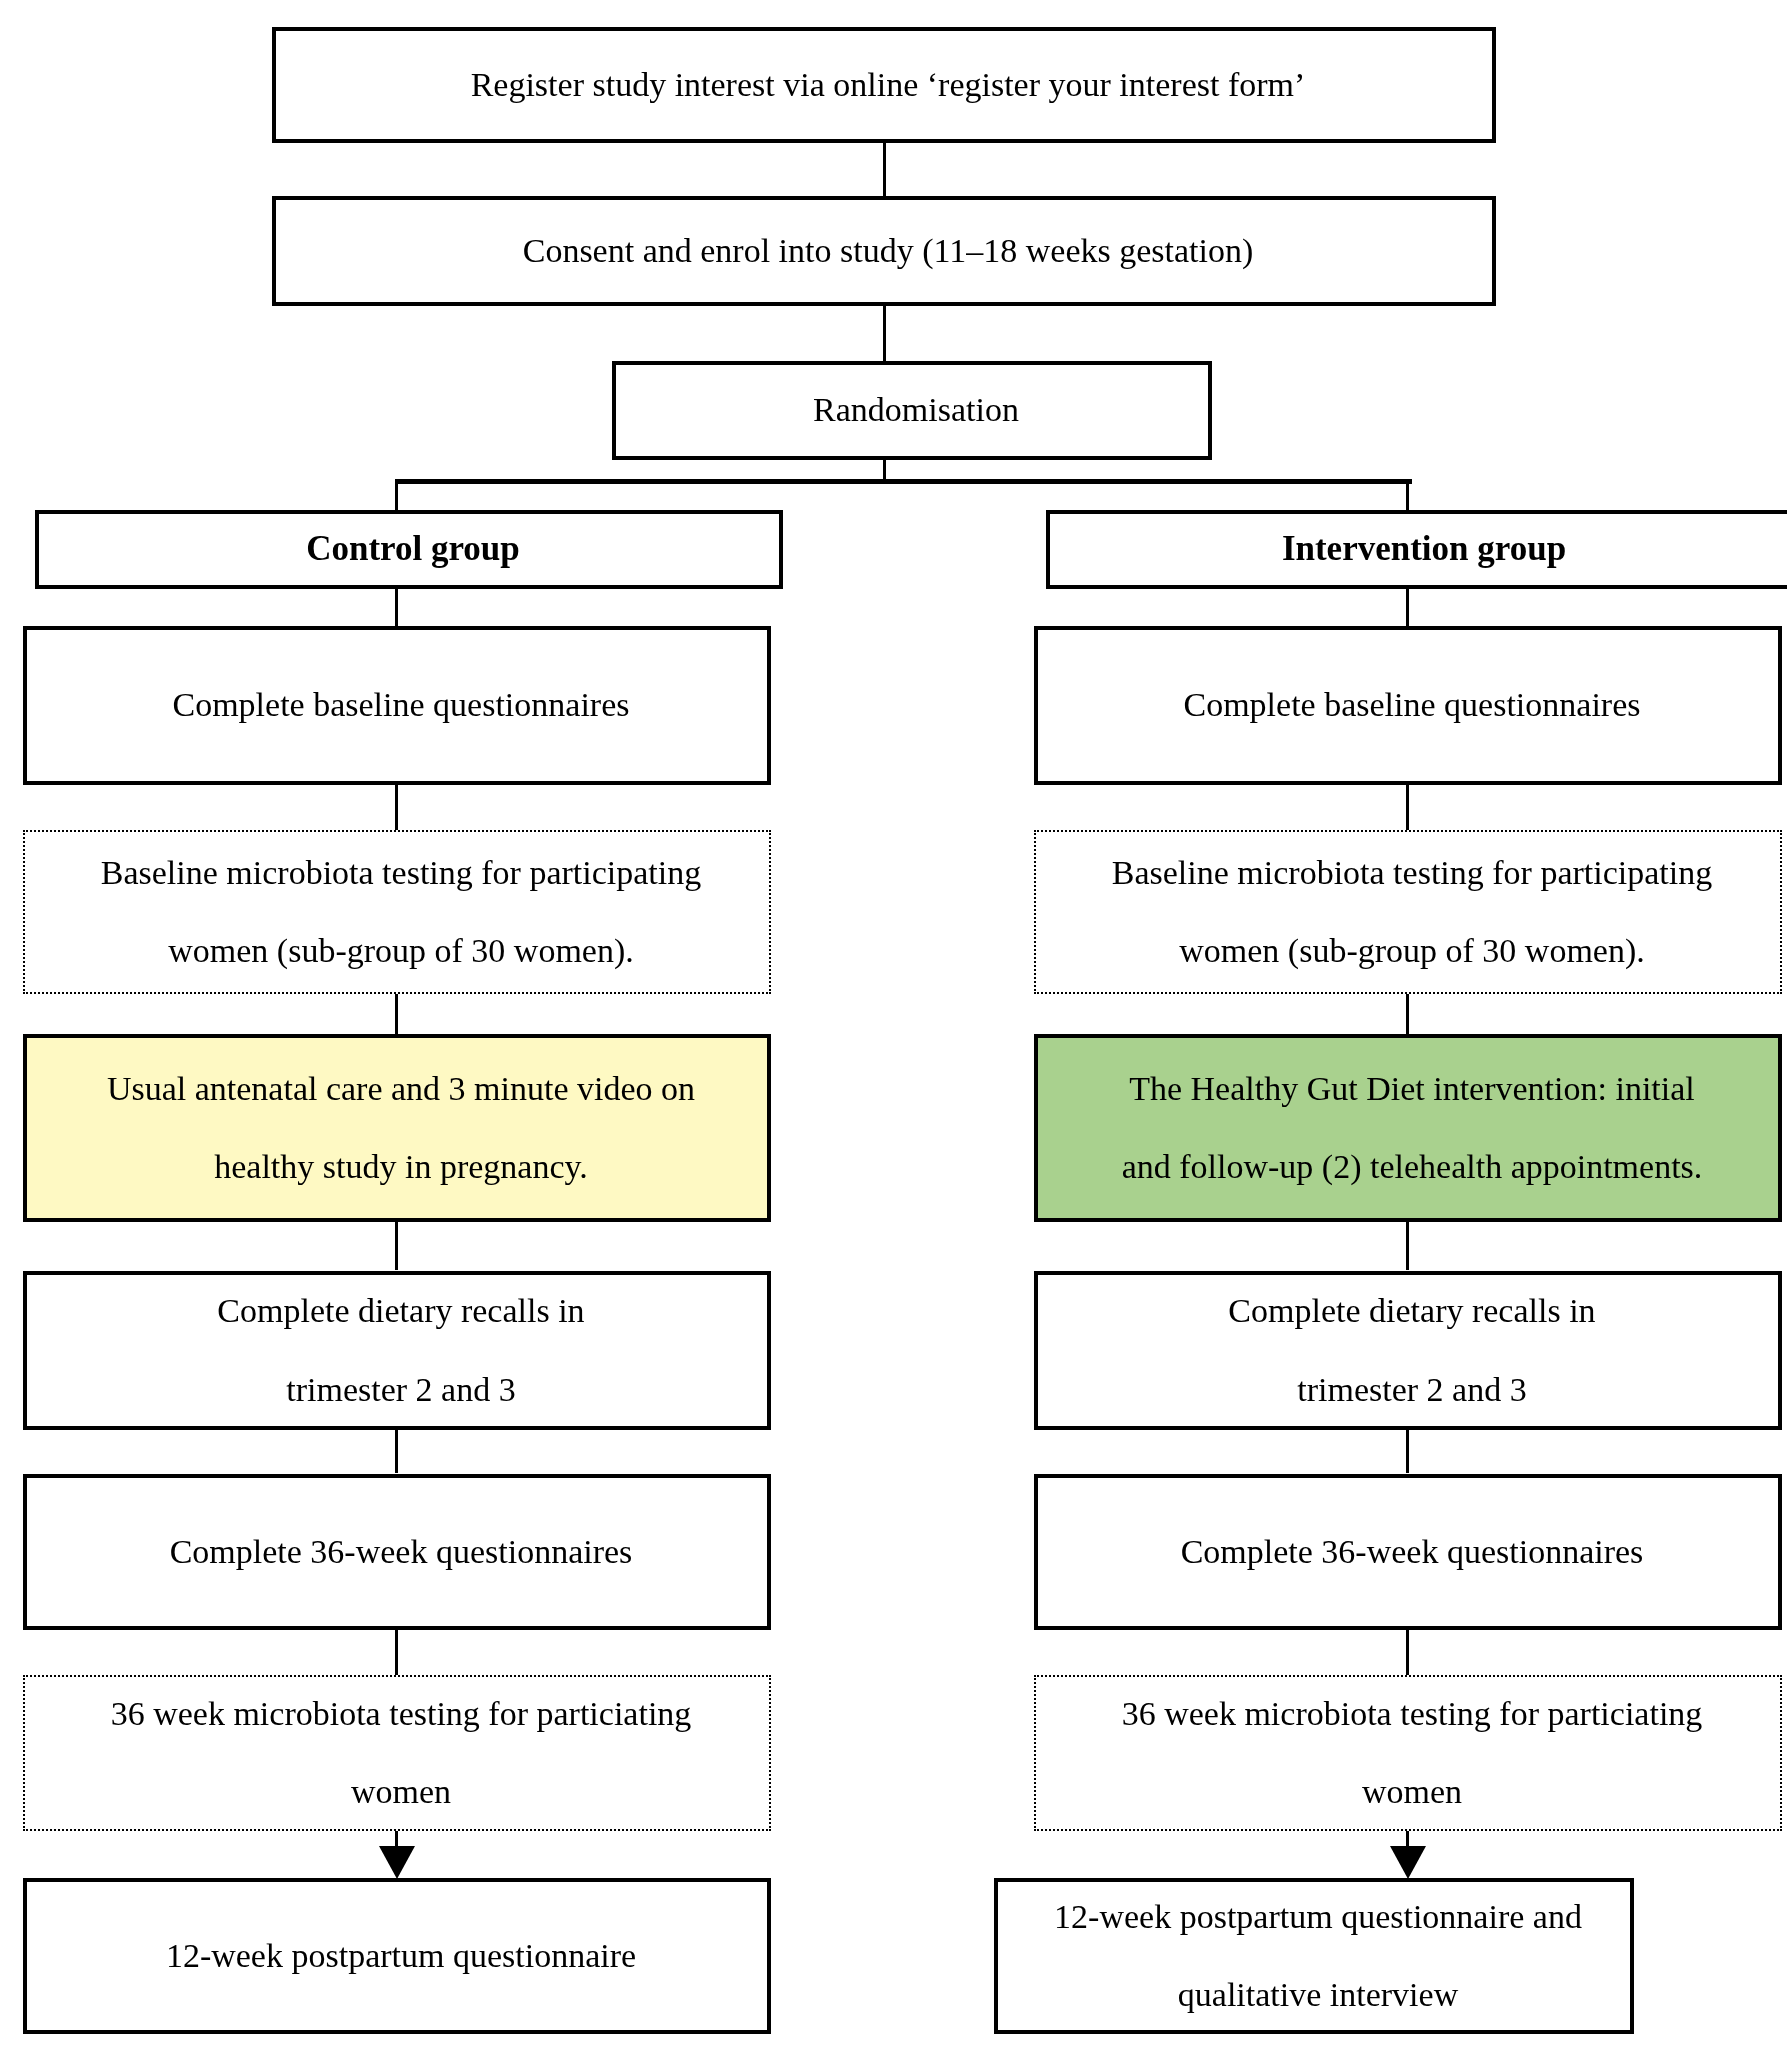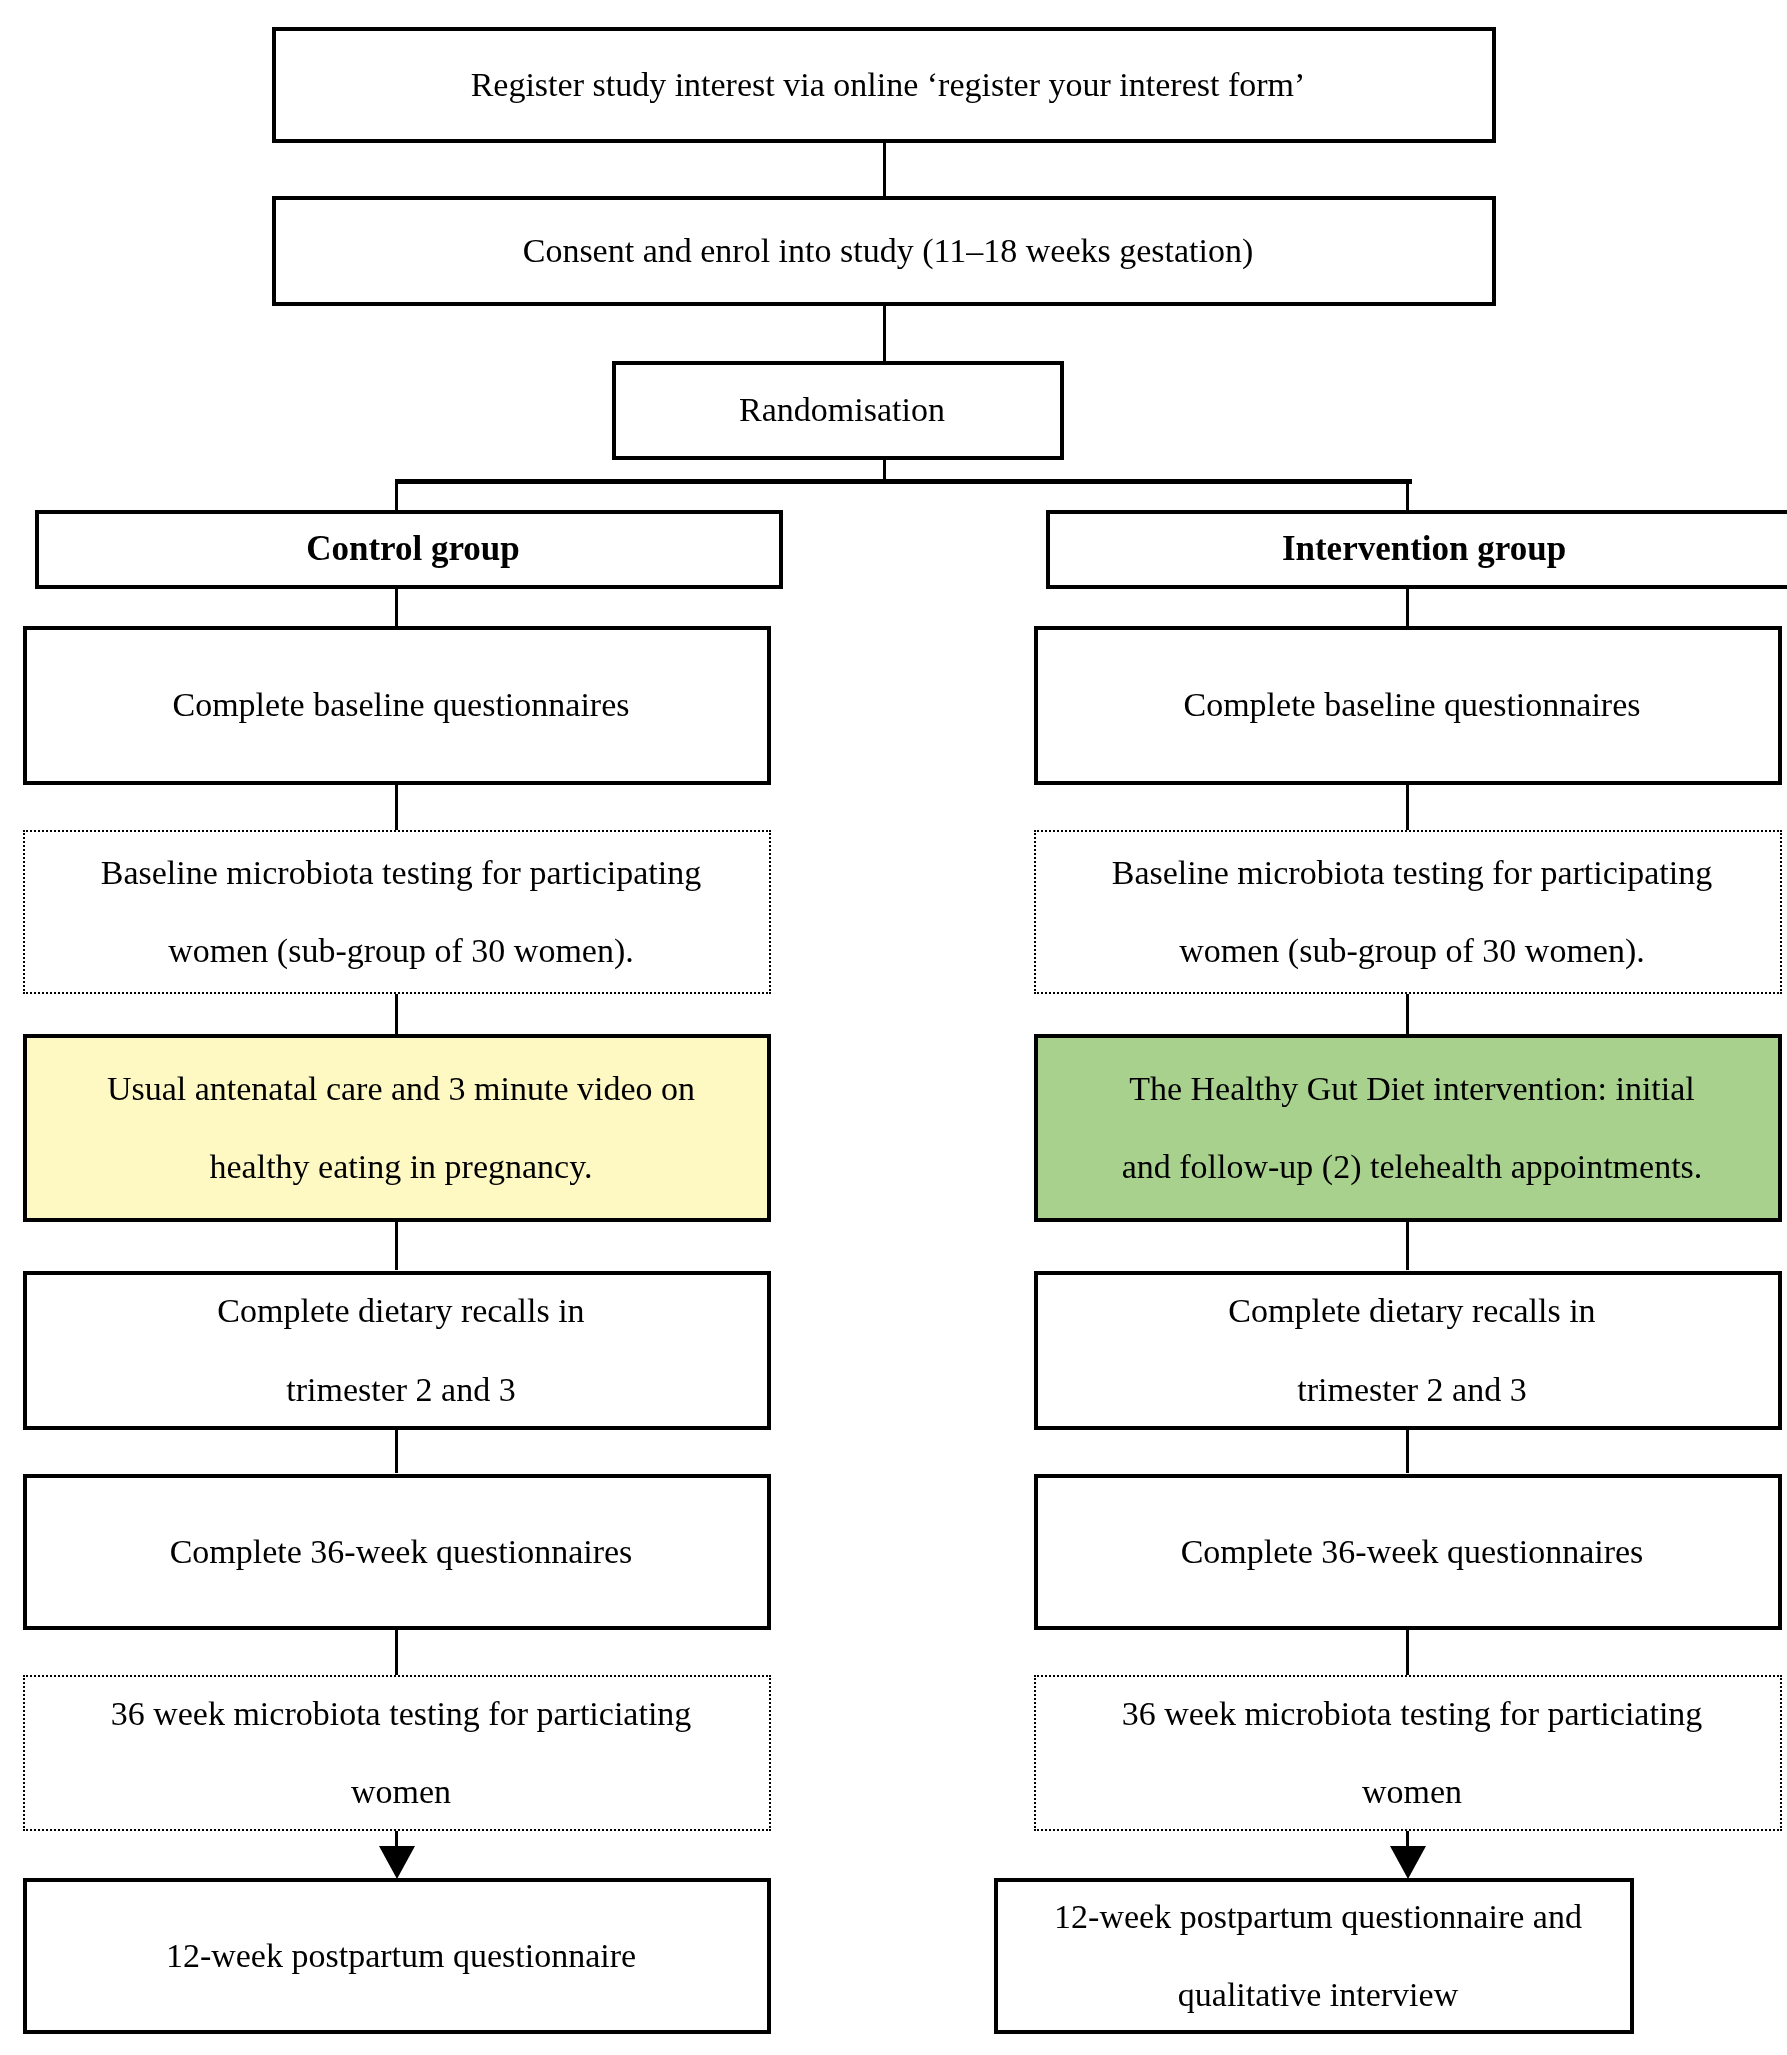--- a/index.html
+++ b/index.html
@@ -46,21 +46,21 @@
   </div>
 
   <div class="conn" style="left:883px; top:143px; width:2.8px; height:53px;"></div>
 
   <div class="box" style="left:272px; top:196px; width:1224px; height:110px;">
     <div class="tline">Consent and enrol into study (11–18 weeks gestation)</div>
   </div>
 
   <div class="conn" style="left:883px; top:306px; width:2.8px; height:55px;"></div>
 
-  <div class="box" style="left:612px; top:361px; width:452px; height:99px;align-items:center;">
+  <div class="box" style="left:612px; top:361px; width:600px; height:99px;align-items:center;">
     <div class="tline">Randomisation</div>
   </div>
 
   <div class="conn" style="left:883px; top:460px; width:2.8px; height:21px;"></div>
   <div class="conn" style="left:395px; top:479px; width:1017px; height:4.5px;"></div>
   <div class="conn" style="left:395px; top:479px; width:2.8px; height:31px;"></div>
   <div class="conn" style="left:1406px; top:479px; width:2.8px; height:31px;"></div>
 
   <div class="box header" style="left:23px; top:510px; width:748px; height:79px;">
     <div class="tline">Control group</div>
@@ -76,21 +76,21 @@
 
   <div class="box dotted" style="left:23px; top:830px; width:748px; height:164px;">
     <div class="tline">Baseline microbiota testing for participating</div>
     <div class="tline">women (sub-group of 30 women).</div>
   </div>
 
   <div class="conn" style="left:395px; top:994px; width:2.8px; height:40px;"></div>
 
   <div class="box" style="left: 23px; top: 1034px; width: 748px; height: 188px; background: #fef9c3;">
     <div class="tline">Usual antenatal care and 3 minute video on</div>
-    <div class="tline">healthy eating in pregnancy.</div>
+    <div class="tline">healthy study in pregnancy.</div>
   </div>
 
   <div class="conn" style="left:395px; top:1221px; width:2.8px; height:49px;"></div>
 
   <div class="box" style="left:23px; top:1271px; width:748px; height:159px;">
     <div class="tline">Complete dietary recalls in</div>
     <div class="tline">trimester 2 and 3</div>
   </div>
 
   <div class="conn" style="left:395px; top:1429px; width:2.8px; height:44px;"></div>

